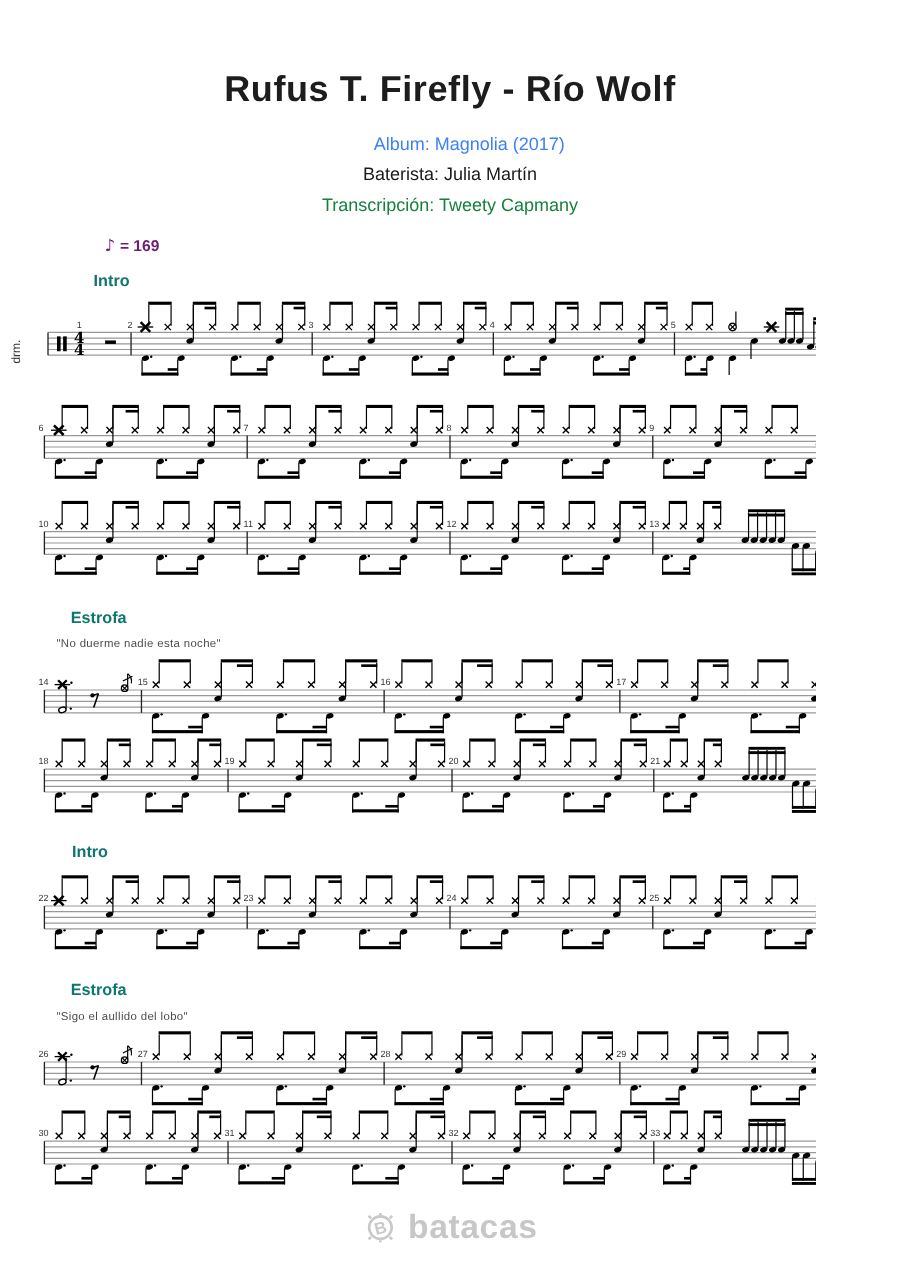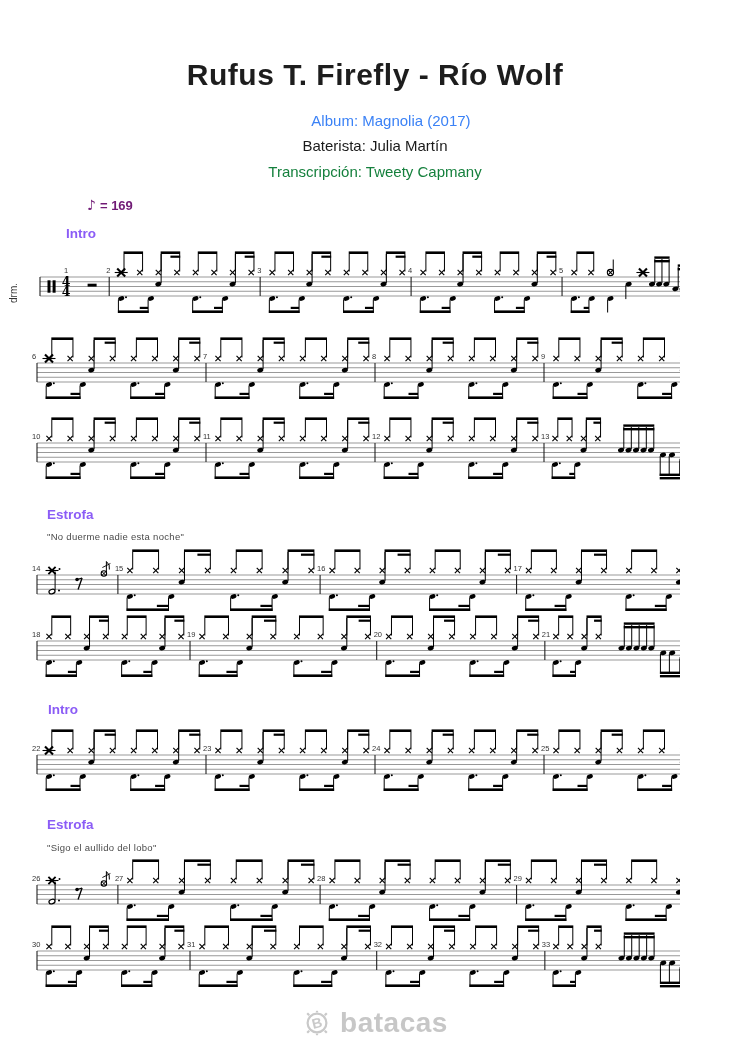--- a/index.html
+++ b/index.html
@@ -6,21 +6,21 @@
   #page{position:relative;width:680px;height:1061px;background:#ffffff;overflow:hidden;
         font-family:"Liberation Sans",sans-serif;color:#1f1f1f;}
   .abs{position:absolute;}
   .center{left:0;width:750px;text-align:center;}
   #title{top:58px;font-size:30px;font-weight:600;letter-spacing:.5px;color:#1d1d1d;}
   #album{top:112px;font-size:15px;color:#3b82f6;padding-left:16px;}
   #drummer{top:137px;font-size:15px;font-weight:normal;color:#1a1a1a;}
   #transcription{top:163px;font-size:15px;color:#15803d;}
   #tempo{top:197px;left:87px;font-size:13px;font-weight:bold;color:#701a75;}
   #tempo .glyph{font-family:"DejaVu Sans",sans-serif;font-size:14px;margin-right:4px;font-weight:normal;}
-  .section-label{font-size:13.5px;font-weight:bold;color:#8b5cf6;}
+  .section-label{font-size:13.5px;font-weight:bold;color:#0f766e;margin-left:12px;}
   .lyric{font-size:9.5px;color:#4a4a4a;letter-spacing:.3px;}
   #scoresvg{position:absolute;top:0;left:0;}
   #footer{top:1003px;left:0;width:750px;height:40px;display:flex;align-items:center;justify-content:center;gap:8px;}
   #brand{font-size:28px;font-weight:bold;color:#c7c7c7;letter-spacing:.5px;}
   #pagenum{top:1011px;left:680px;width:50px;text-align:center;font-size:11px;color:#3f3f3f;font-style:italic;}
 </style>
 </head>
 <body>
 
 <div id="page">

